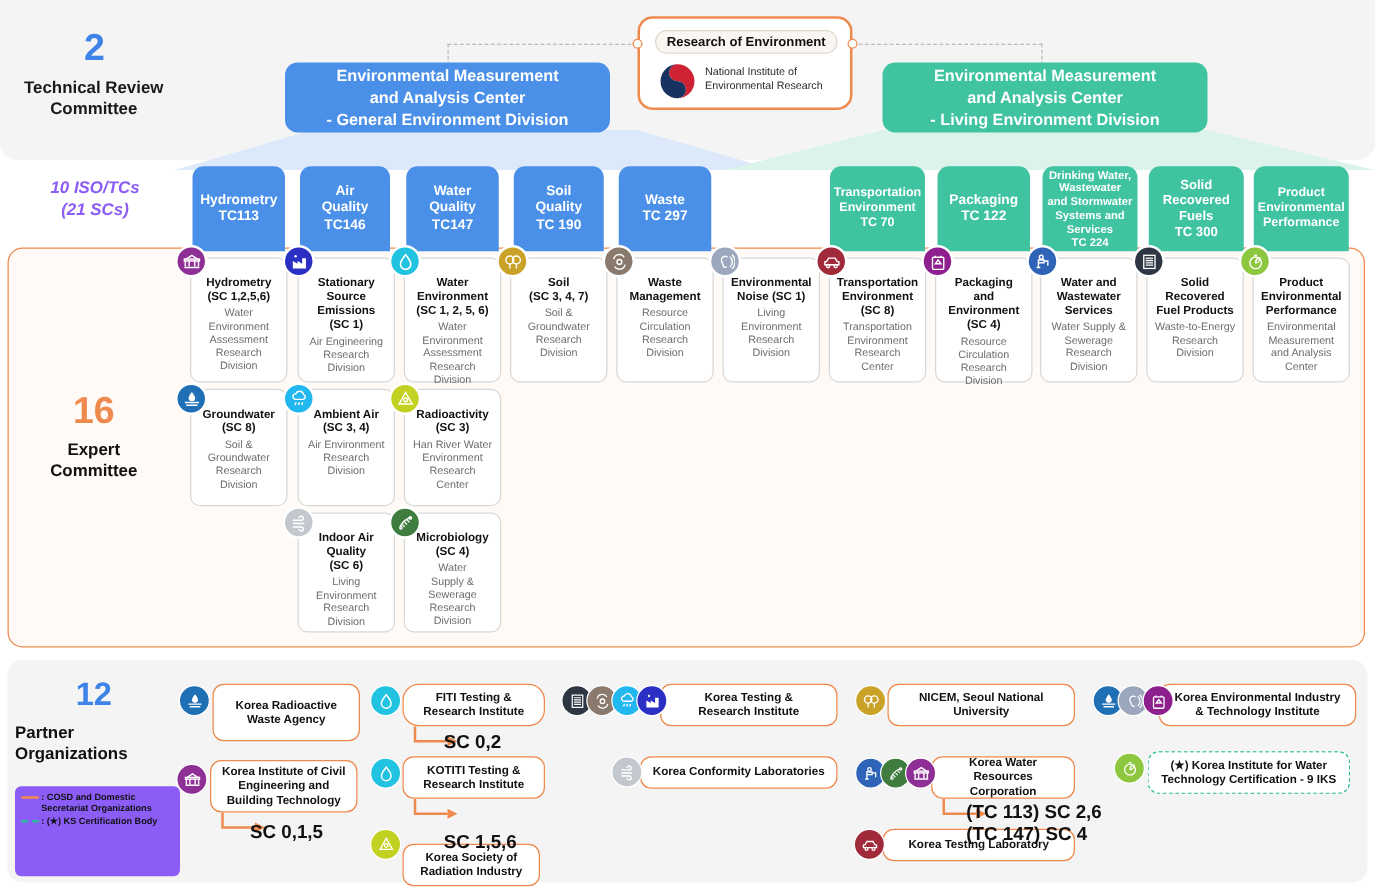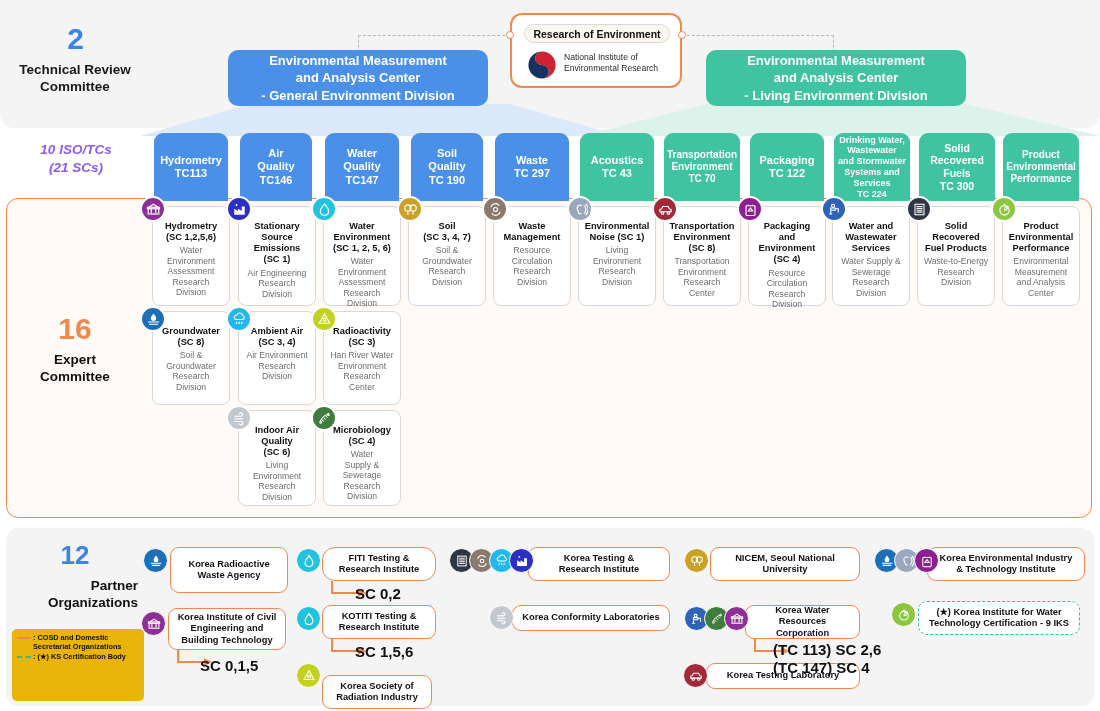--- a/index.html
+++ b/index.html
@@ -118,27 +118,27 @@
   
   #partner-panel {
     position:absolute; left:6px; top:528px; width:1088px; height:178px;
     background:#f4f4f4; border-radius:12px;
   }
   .part-num {
     position:absolute; left:20px; top:540px; width:110px; text-align:center;
     font-size:26px; font-weight:bold; color:#3d83e8;
   }
   .part-label {
-    position:absolute; left:12px; top:578px; width:126px; text-align:right;
+    position:absolute; left:12px; top:578px; width:126px; text-align:left;
     font-size:13.5px; font-weight:bold; color:#111; line-height:1.25;
   }
 
   #legend {
     position:absolute; left:12px; top:629px; width:132px; height:72px;
-    background:#eab308; border-radius:5px; padding:5px 5px 4px 5px;
+    background:#8b5cf6; border-radius:5px; padding:5px 5px 4px 5px;
     font-size:7.3px; color:#111; line-height:1.18;
   }
   .leg-row { display:flex; align-items:flex-start; margin-bottom:2px; }
   .leg-swatch { width:16px; flex:0 0 16px; padding-top:3px; }
   .leg-line { display:block; height:0; border-top:2.2px solid #ef8a4e; width:14px; }
   .leg-line.dashed { border-top:2.2px dashed #ef8a4e; }
   .leg-line.dashed-g { border-top:2.2px dashed #2bbd9b; }
   .leg-txt { flex:1; font-weight:bold; }
 
   
@@ -210,23 +210,20 @@
       <span>Air<br>Quality<br>TC146</span>
     </div>
     <div class="tc-box tc-blue" style="left: 325px; width: 74px; height: 68px; font-size: 11px;">
       <span>Water<br>Quality<br>TC147</span>
     </div>
     <div class="tc-box tc-blue" style="left: 411px; width: 72px; height: 68px; font-size: 11px;">
       <span>Soil<br>Quality<br>TC 190</span>
     </div>
     <div class="tc-box tc-blue" style="left: 495px; width: 74px; height: 68px; font-size: 11px;">
       <span>Waste<br>TC 297</span>
-    </div>
-    <div class="tc-box tc-green" style="left: 580px; width: 74px; height: 68px; font-size: 11px;">
-      <span>Acoustics<br>TC 43</span>
     </div>
     <div class="tc-box tc-green" style="left: 664px; width: 76px; height: 68px; font-size: 10px;">
       <span>Transportation<br>Environment<br>TC 70</span>
     </div>
     <div class="tc-box tc-green" style="left: 750px; width: 74px; height: 68px; font-size: 11px;">
       <span>Packaging<br>TC 122</span>
     </div>
     <div class="tc-box tc-green" style="left: 834px; width: 76px; height: 68px; font-size: 9px;">
       <span>Drinking Water,<br>Wastewater<br>and Stormwater<br>Systems and<br>Services<br>TC 224</span>
     </div>
@@ -514,21 +511,21 @@
 <div class="chip" style="left: 322px; top: 605px; width: 114px; height: 34px;">
     <span>KOTITI Testing &amp;<br>Research Institute</span>
   </div>
 <div class="chip-icons" style="left: 296px; top: 606px;">
     <div class="chip-ic" style="background: rgb(34, 195, 224);">
       <svg viewBox="0 0 20 20">
         <path d="M10 2.5C10 2.5 4.5 9 4.5 12.5a5.5 5.5 0 0 0 11 0C15.5 9 10 2.5 10 2.5z" fill="none" stroke="#fff" stroke-width="1.7"></path>
       </svg>
     </div>
   </div>
-<div class="sc-note" style="left: 355px; top: 643px;">SC 1,5,6</div>
+<div class="sc-note" style="left: 355px; top: 665px;">SC 1,5,6</div>
 <svg class="arrow-el" width="46" height="26" style="left: 328px; top: 639px;">
     <path d="M4 0 V12 H30" fill="none" stroke="#ef8a4e" stroke-width="2"></path>
     <polygon points="30,8 38,12 30,16" fill="#ef8a4e"></polygon>
   </svg>
 <div class="chip" style="left: 322px; top: 662px; width: 110px; height: 34px; margin-top: 13px;">
     <span>Korea Society of<br>Radiation Industry</span>
   </div>
 <div class="chip-icons" style="left: 296px; top: 663px;">
     <div class="chip-ic" style="background: rgb(195, 210, 34);">
       <svg viewBox="0 0 20 20">

